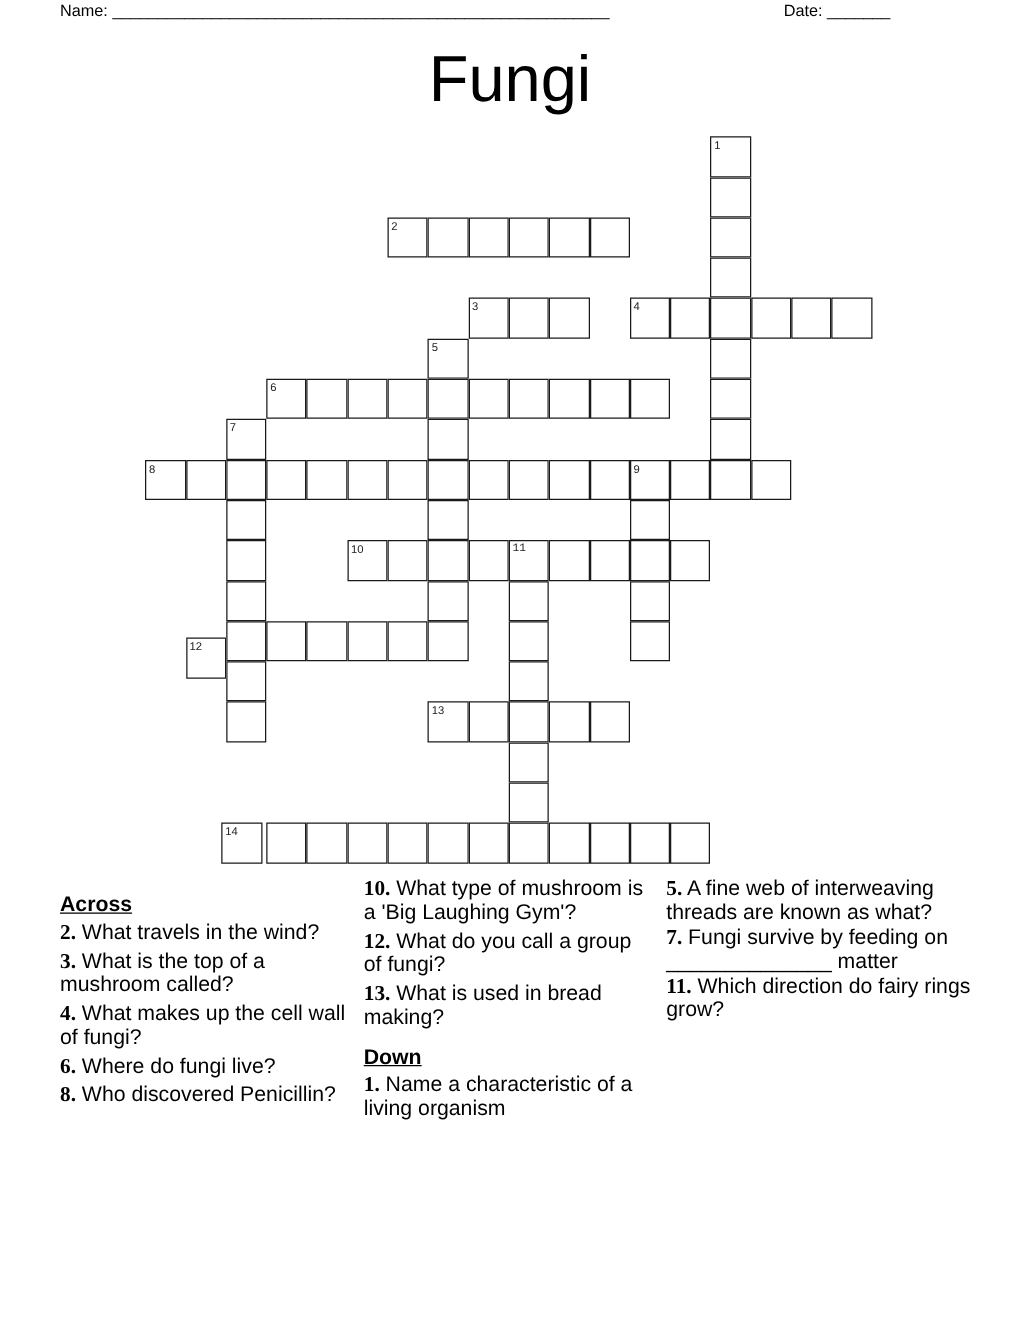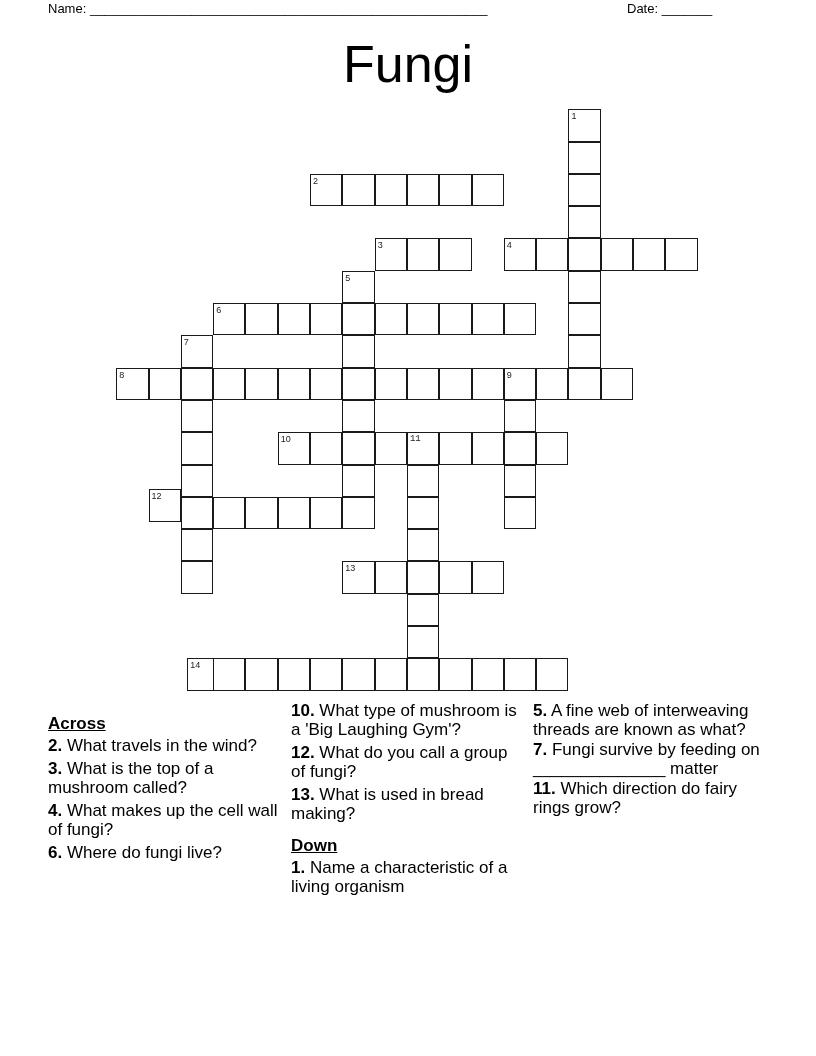--- a/index.html
+++ b/index.html
@@ -13,21 +13,21 @@
   .grid { position: absolute; left: 0; top: 0; width: 816px; height: 700px; }
   .cell { position: absolute; width: 32.3px; height: 32.3px; box-sizing: border-box;
           border: 1.5px solid #1a1a1a; background: #fff; margin-left: -0.75px; margin-top: -0.75px; }
   .cell .num { position: absolute; top: 1px; left: 2px; font-size: 9px; line-height: 10px; color: #222; }
   .clues { position: absolute; top: 701px; font-size: 17px; line-height: 19px; }
   .col-a { left: 48px; width: 232px; }
   .col-b { left: 291px; width: 232px; }
   .col-c { left: 533px; width: 245px; }
   .clue-head { font-weight: bold; text-decoration: underline; margin-bottom: 3px; margin-top: 13px; }
   .clue { margin-bottom: 4px; }
-  .clue b { font-weight: bold; }
+  .clue b { font-weight: bold; font-family: Liberation Serif, serif; }
 </style>
 </head>
 <body>
 
 <div id="name-line" class="header-line">Name: _______________________________________________________</div>
 <div id="date-line" class="header-line">Date: _______</div>
 
 <div class="title">Fungi</div>
 
 <div class="grid" id="grid">
@@ -125,54 +125,55 @@
     <div class="cell" style="left: 440px; top: 433px;"></div>
     <div class="cell" style="left: 472.3px; top: 433px;"></div>
     <div class="cell" style="left: 536.9px; top: 433px;"></div>
     <div class="cell" style="left: 407.7px; top: 465.3px;"></div>
     <div class="cell" style="left: 407.7px; top: 497.6px;"></div>
     <div class="cell" style="left: 407.7px; top: 529.9px;"></div>
     <div class="cell" style="left: 407.7px; top: 562.2px;"></div>
     <div class="cell" style="left: 407.7px; top: 594.5px;"></div>
     <div class="cell" style="left: 407.7px; top: 626.8px;"></div>
     <div class="cell" style="left: 407.7px; top: 659.1px;"></div>
-    <div class="cell" style="left: 149.3px; top: 490px;">
+    <div class="cell" style="left: 149.3px; top: 511px;">
       <span class="num">12</span>
     </div>
     <div class="cell" style="left: 213.9px; top: 497.6px;"></div>
     <div class="cell" style="left: 246.2px; top: 497.6px;"></div>
     <div class="cell" style="left: 278.5px; top: 497.6px;"></div>
     <div class="cell" style="left: 310.8px; top: 497.6px;"></div>
     <div class="cell" style="left: 343.1px; top: 562.2px;">
       <span class="num">13</span>
     </div>
     <div class="cell" style="left: 375.4px; top: 562.2px;"></div>
     <div class="cell" style="left: 440px; top: 562.2px;"></div>
     <div class="cell" style="left: 472.3px; top: 562.2px;"></div>
-    <div class="cell" style="left: 188px; top: 659.1px;">
+    <div class="cell" style="left: 178px; top: 659.1px;">
       <span class="num">14</span>
     </div>
     <div class="cell" style="left: 213.9px; top: 659.1px;"></div>
     <div class="cell" style="left: 246.2px; top: 659.1px;"></div>
     <div class="cell" style="left: 278.5px; top: 659.1px;"></div>
     <div class="cell" style="left: 310.8px; top: 659.1px;"></div>
     <div class="cell" style="left: 343.1px; top: 659.1px;"></div>
     <div class="cell" style="left: 375.4px; top: 659.1px;"></div>
     <div class="cell" style="left: 440px; top: 659.1px;"></div>
     <div class="cell" style="left: 472.3px; top: 659.1px;"></div>
     <div class="cell" style="left: 504.6px; top: 659.1px;"></div>
     <div class="cell" style="left: 536.9px; top: 659.1px;"></div>
   </div>
 
 <div class="clues col-a">
   <div class="clue-head">Across</div>
   <div class="clue"><b>2.</b><span> What travels in the wind?</span></div>
   <div class="clue"><b>3.</b><span> What is the top of a mushroom called?</span></div>
   <div class="clue"><b>4.</b><span> What makes up the cell wall of fungi?</span></div>
   <div class="clue"><b>6.</b><span> Where do fungi live?</span></div>
+  <div class="clue"><b>8.</b><span> Who discovered Penicillin?</span></div>
 </div>
 
 <div class="clues col-b">
   <div class="clue"><b>10.</b><span> What type of mushroom is a 'Big Laughing Gym'?</span></div>
   <div class="clue"><b>12.</b><span> What do you call a group of fungi?</span></div>
   <div class="clue"><b>13.</b><span> What is used in bread making?</span></div>
   <div class="clue-head">Down</div>
   <div class="clue"><b>1.</b><span> Name a characteristic of a living organism</span></div>
 </div>
 

